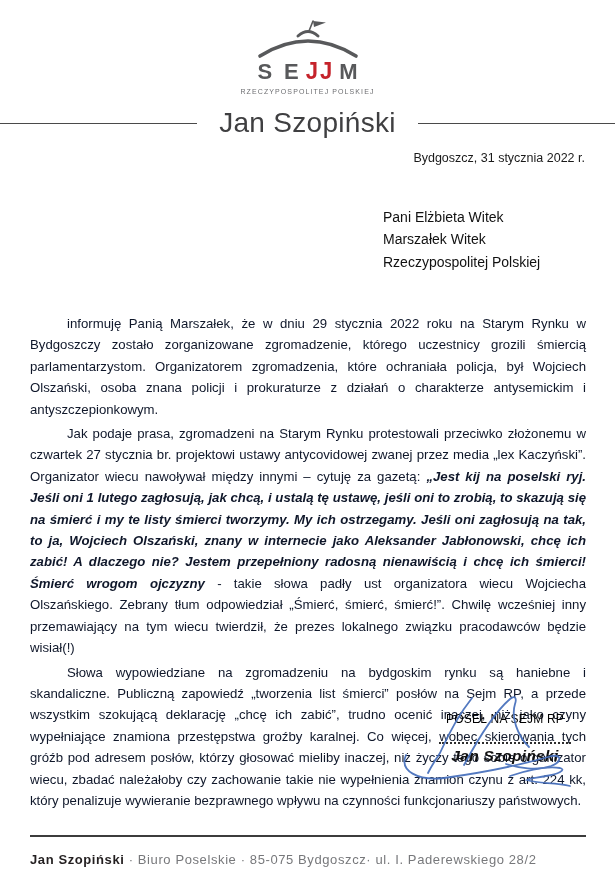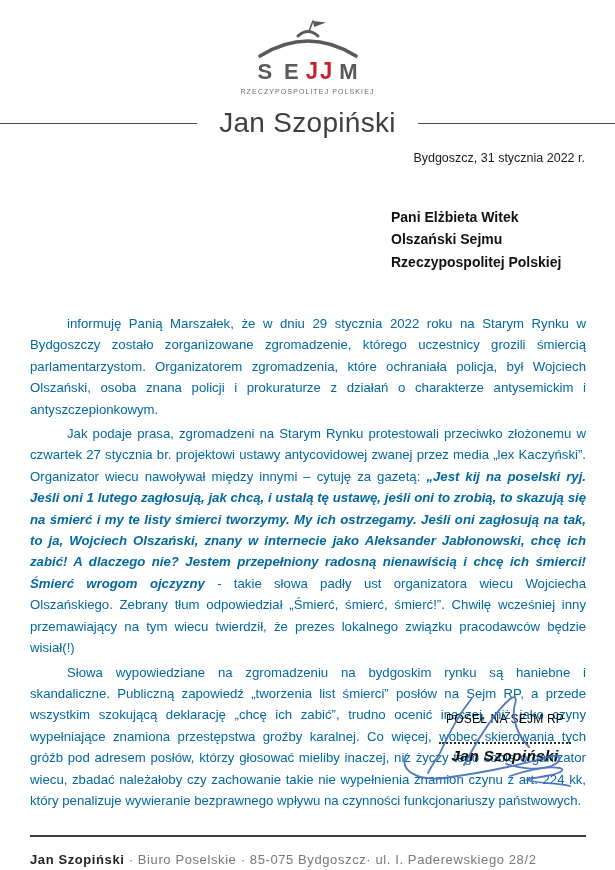--- a/index.html
+++ b/index.html
@@ -14,23 +14,23 @@
   .sejm-letters span{font-weight:bold;font-size:22px;line-height:24px;color:#58595b;}
   .sejm-letters .lg{margin:0 6px;}
   .sejm-letters .lr{margin:0 1px;color:#c5232b;transform:scaleY(1.05);}
   .logo-subtitle{font-size:7px;letter-spacing:1.1px;color:#6d6e71;margin-top:4px;}
   
   .title-row{position:absolute;top:104px;left:0;right:0;height:38px;display:flex;align-items:center;}
   .rule{flex:1;height:1px;background:#4a4a4a;}
   .page-title{margin:0 22px;font-size:28px;font-weight:300;color:#3f3f41;white-space:nowrap;letter-spacing:0.3px;}
   
   .date-line{position:absolute;top:151px;right:30px;font-size:12.5px;color:#1a1a1a;margin-left:36px;}
-  .recipient{position:absolute;top:206px;left:383px;font-size:14px;font-weight:bold;line-height:22.3px;color:#111;margin-left:8px;}
+  .recipient{position:absolute;top:206px;left:383px;font-size:14px;font-weight:normal;line-height:22.3px;color:#111;}
   
-  .letter-body{position:absolute;top:313px;left:30px;right:29px;font-size:13.2px;line-height:21.4px;text-align:justify;color:#0369a1;}
+  .letter-body{position:absolute;top:313px;left:30px;right:29px;font-size:13.2px;line-height:21.4px;text-align:justify;color:#0f172a;}
   .para{margin:0 0 3px 0;text-indent:37px;}
   .bi{font-weight:bold;font-style:italic;}
   
   .sig-block{position:absolute;top:712px;right:44px;width:132px;text-align:center;}
   .sig-role{font-size:12px;color:#000;white-space:nowrap;letter-spacing:0.2px;}
   .sig-dots{border-top:2px dotted #2d2d2d;width:132px;margin:16px auto 3px auto;height:0;}
   .sig-name{font-size:15.5px;font-weight:bold;font-style:italic;color:#101010;letter-spacing:0.3px;}
   .sig-svg{position:absolute;left:398px;top:693px;pointer-events:none;}
   
   .footer{position:absolute;top:835px;left:30px;right:29px;border-top:2px solid #3c3c3c;padding-top:15px;font-size:13px;letter-spacing:0.6px;white-space:nowrap;}
@@ -65,21 +65,21 @@
   <div class="title-row">
     <div class="rule"></div>
     <div class="page-title">Jan Szopiński</div>
     <div class="rule"></div>
   </div>
 
   <div class="date-line">Bydgoszcz, 31 stycznia 2022 r.</div>
 
   <div class="recipient">
     <div>Pani Elżbieta Witek</div>
-    <div>Olszański Sejmu</div>
+    <div>Marszałek Witek</div>
     <div>Rzeczypospolitej Polskiej</div>
   </div>
 
   <div class="letter-body">
       <p class="para"><span>informuję Panią Marszałek, że w dniu 29 stycznia 2022 roku na Starym Rynku w Bydgoszczy zostało zorganizowane zgromadzenie, którego uczestnicy grozili śmiercią parlamentarzystom. Organizatorem zgromadzenia, które ochraniała policja, był Wojciech Olszański, osoba znana policji i prokuraturze z działań o charakterze antysemickim i antyszczepionkowym.</span></p>
       <p class="para"><span>Jak podaje prasa, zgromadzeni na Starym Rynku protestowali przeciwko złożonemu w czwartek 27 stycznia br. projektowi ustawy antycovidowej zwanej przez media „lex Kaczyński”. Organizator wiecu nawoływał między innymi – cytuję za gazetą: </span><span class="bi">„Jest kij na poselski ryj. Jeśli oni 1 lutego zagłosują, jak chcą, i ustalą tę ustawę, jeśli oni to zrobią, to skazują się na śmierć i my te listy śmierci tworzymy. My ich ostrzegamy. Jeśli oni zagłosują na tak, to ja, Wojciech Olszański, znany w internecie jako Aleksander Jabłonowski, chcę ich zabić! A dlaczego nie? Jestem przepełniony radosną nienawiścią i chcę ich śmierci! Śmierć wrogom ojczyzny</span><span> - takie słowa padły ust organizatora wiecu Wojciecha Olszańskiego. Zebrany tłum odpowiedział „Śmierć, śmierć, śmierć!”. Chwilę wcześniej inny przemawiający na tym wiecu twierdził, że prezes lokalnego związku pracodawców będzie wisiał(!)</span></p>
       <p class="para"><span>Słowa wypowiedziane na zgromadzeniu na bydgoskim rynku są haniebne i skandaliczne. Publiczną zapowiedź „tworzenia list śmierci” posłów na Sejm RP, a przede wszystkim szokującą deklarację „chcę ich zabić”, trudno ocenić inaczej, niż jako czyny wypełniające znamiona przestępstwa groźby karalnej. Co więcej, wobec skierowania tych gróźb pod adresem posłów, którzy głosować mieliby inaczej, niż życzy tego sobie organizator wiecu, zbadać należałoby czy zachowanie takie nie wypełnienia znamion czynu z art. 224 kk, który penalizuje wywieranie bezprawnego wpływu na czynności funkcjonariuszy państwowych.</span></p>
     </div>
 
   <div class="sig-block">

